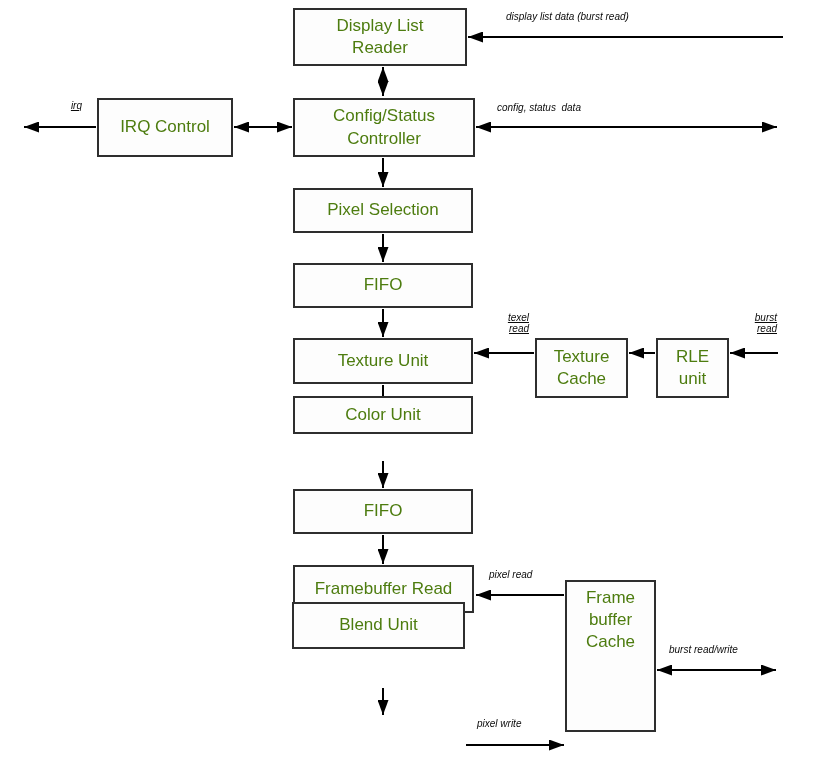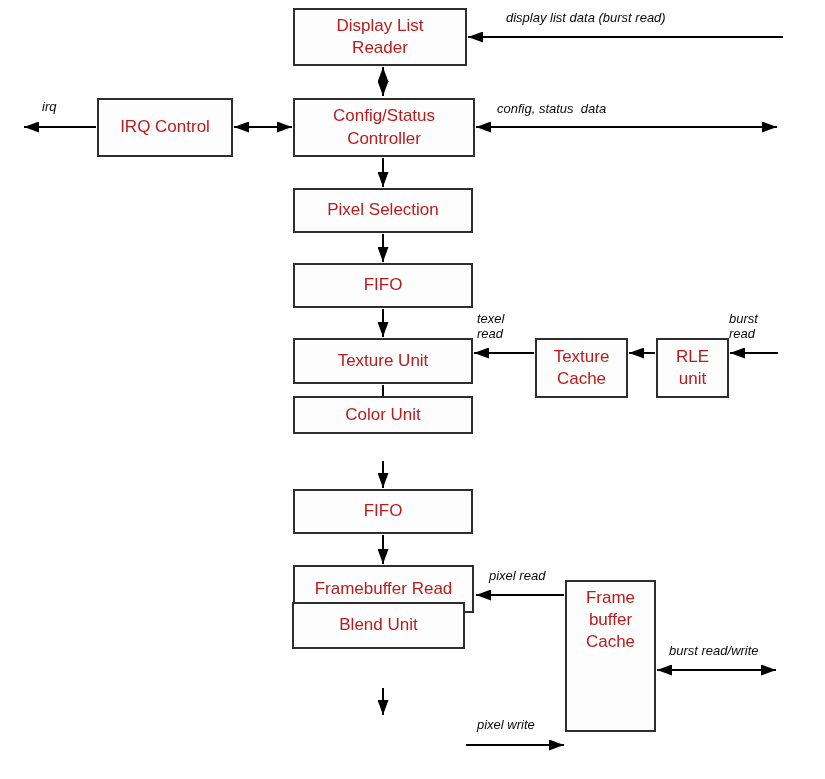--- a/index.html
+++ b/index.html
@@ -20,36 +20,36 @@
     position: absolute;
     box-sizing: border-box;
     background: #fdfdfd;
     border: 2px solid #2e2e2e;
     display: flex;
     align-items: center;
     justify-content: center;
     text-align: center;
     font-size: 17px;
     line-height: 1.3;
-    color: #b91c1c;
+    color: #4d7c0f;
     white-space: pre-line;
   }
   .node--top {
     align-items: flex-start;
     padding-top: 5px;
   }
   .edge-label {
     position: absolute;
-    font-size: 13px;
+    font-size: 10px;
     font-style: italic;
     color: #0a0a0a;
     white-space: pre;
     line-height: 1.12;
   }
-  .edge-label--center { text-align: left; }
+  .edge-label--center { text-align: right; text-decoration: underline; }
 </style>
 </head>
 <body>
 
 <div class="stage">
 
   <svg class="edges" viewBox="0 0 825 779" xmlns="http://www.w3.org/2000/svg">
     <defs>
       <marker id="ah" viewBox="0 0 15 11" refX="15" refY="5.5" markerWidth="15" markerHeight="11" markerUnits="userSpaceOnUse" orient="auto">
         <path d="M0,0 L15,5.5 L0,11 Z" fill="#000"></path>

